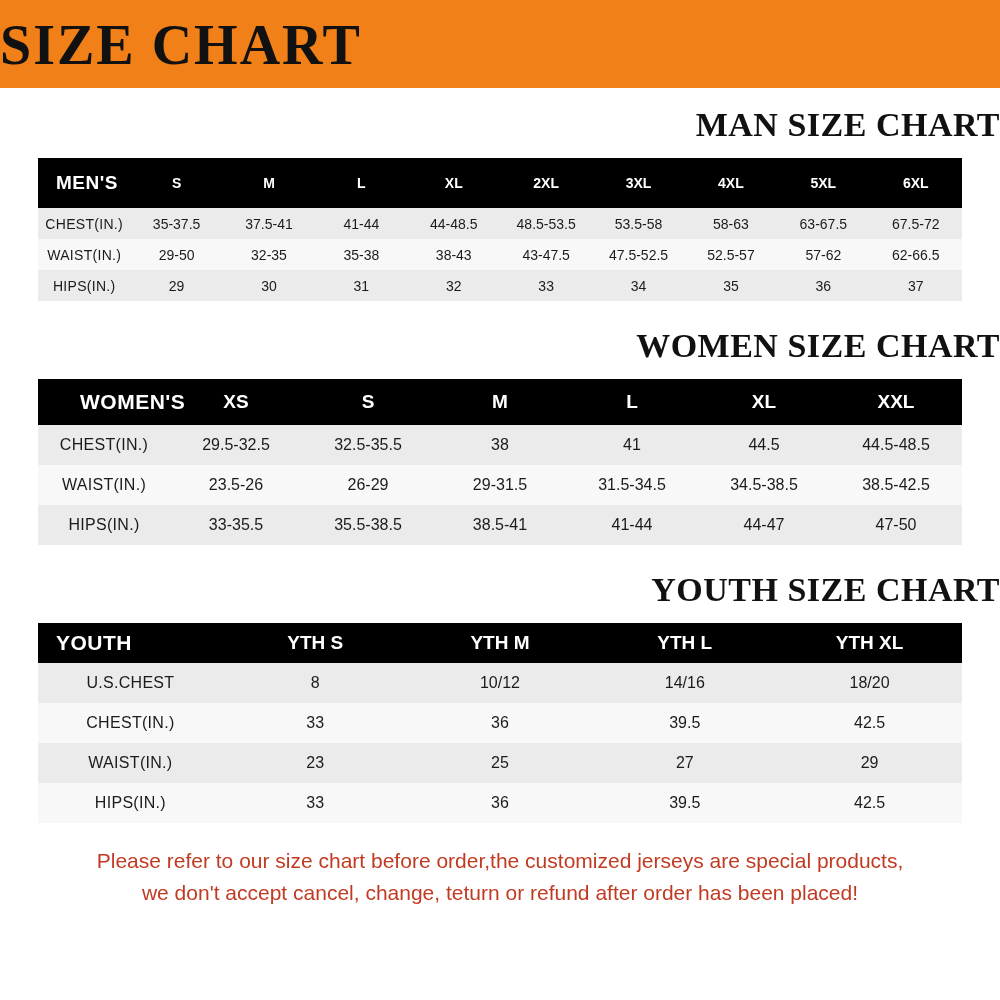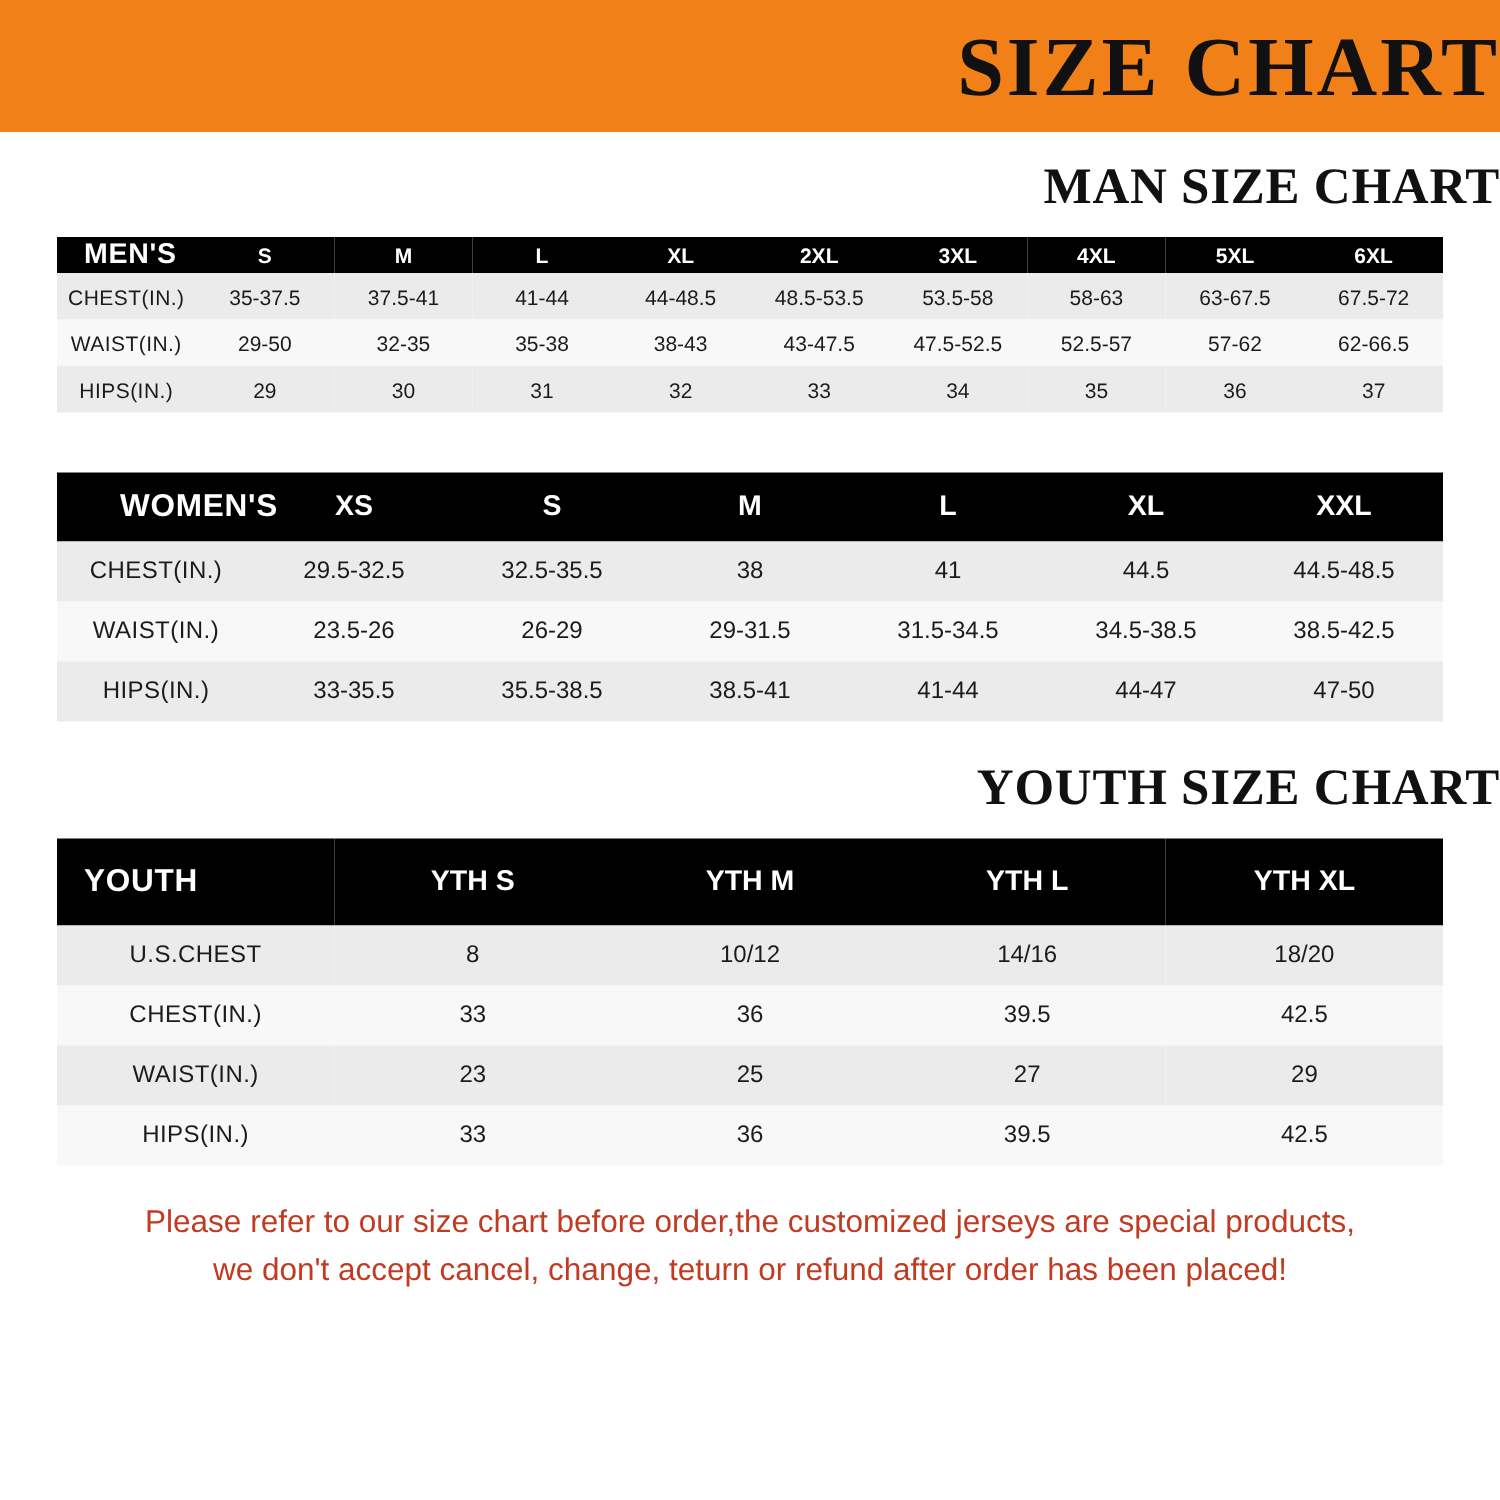--- a/index.html
+++ b/index.html
@@ -16,21 +16,21 @@
     overflow: hidden;
   }
 
   
   .banner {
     width: 1000px;
     height: 88px;
     background: #f08017;
     display: flex;
     align-items: center;
-    justify-content: flex-end;
+    justify-content: flex-start;
   }
   .banner-title {
     font-family: "Liberation Serif", serif;
     font-weight: bold;
     font-size: 56px;
     letter-spacing: 2px;
     color: #111111;
     line-height: 1;
     margin-top: 2px;
   }
@@ -65,21 +65,21 @@
     font-family: "Liberation Sans", sans-serif;
   }
   
   table.size-table thead tr {
     background: #000000;
   }
   table.size-table thead th {
     color: #ffffff;
     font-weight: bold;
     font-size: 17px;
-    height: 24px;
+    height: 50px;
   }
   table.size-table thead th.rowlabel {
     text-align: left;
     padding-left: 18px;
     font-size: 19px;
     letter-spacing: 0.5px;
   }
   
   table.size-table tbody tr.odd { background: #ebebeb; }
   table.size-table tbody tr.even { background: #f8f8f8; }
@@ -91,21 +91,21 @@
     letter-spacing: 0.3px;
   }
 
   
   #man-chart th, #man-chart td { font-size: 14px; }
   #man-chart thead th.rowlabel { font-size: 19px; }
   #women-chart th, #women-chart td { font-size: 16px; height: 40px; }
   #women-chart thead th { height: 46px; font-size: 19px; }
   #women-chart thead th.rowlabel { font-size: 21px; padding-left: 42px; }
   #youth-chart th, #youth-chart td { font-size: 16px; height: 40px; }
-  #youth-chart thead th { height: 58px; font-size: 19px; }
+  #youth-chart thead th { height: 40px; font-size: 19px; }
   #youth-chart thead th.rowlabel { font-size: 21px; }
 
   
   .footer-note {
     padding: 14px 18px 0 18px;
     text-align: center;
     color: #c13b22;
     font-size: 21px;
     line-height: 1.5;
     font-family: "Liberation Sans", sans-serif;
@@ -182,20 +182,21 @@
             <td>35</td>
             <td>36</td>
             <td>37</td>
           </tr>
         </tbody>
     </table>
   </div>
 
   <div class="sp-26"></div>
 
+  <div class="section-title">WOMEN SIZE CHART</div>
   <div class="sp-14"></div>
   <div class="chart-wrap">
     <table class="size-table" id="women-chart">
       <thead>
         <tr>
             <th class="rowlabel">WOMEN'S</th>
             <th>XS</th>
             <th>S</th>
             <th>M</th>
             <th>L</th>

